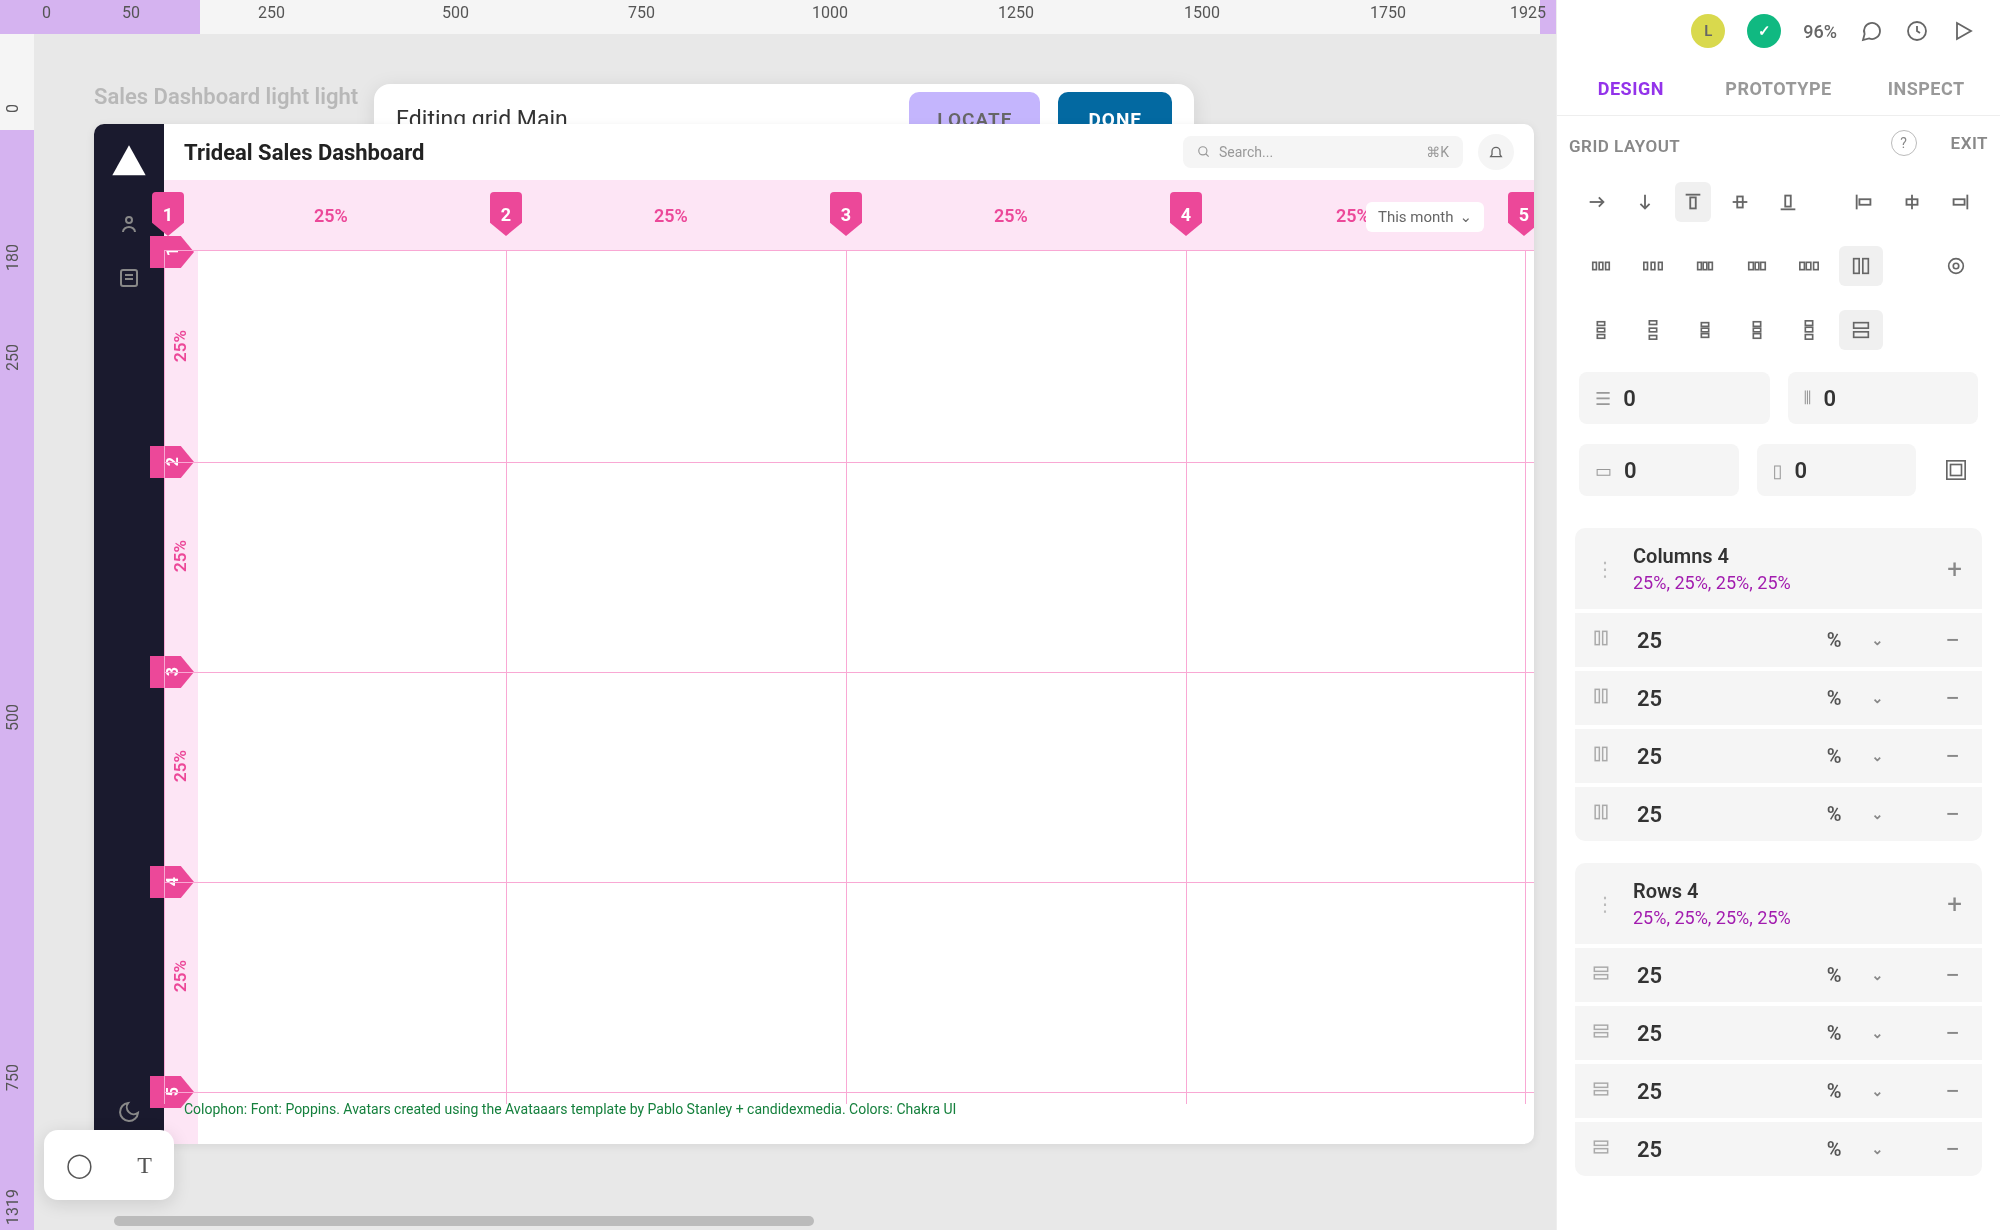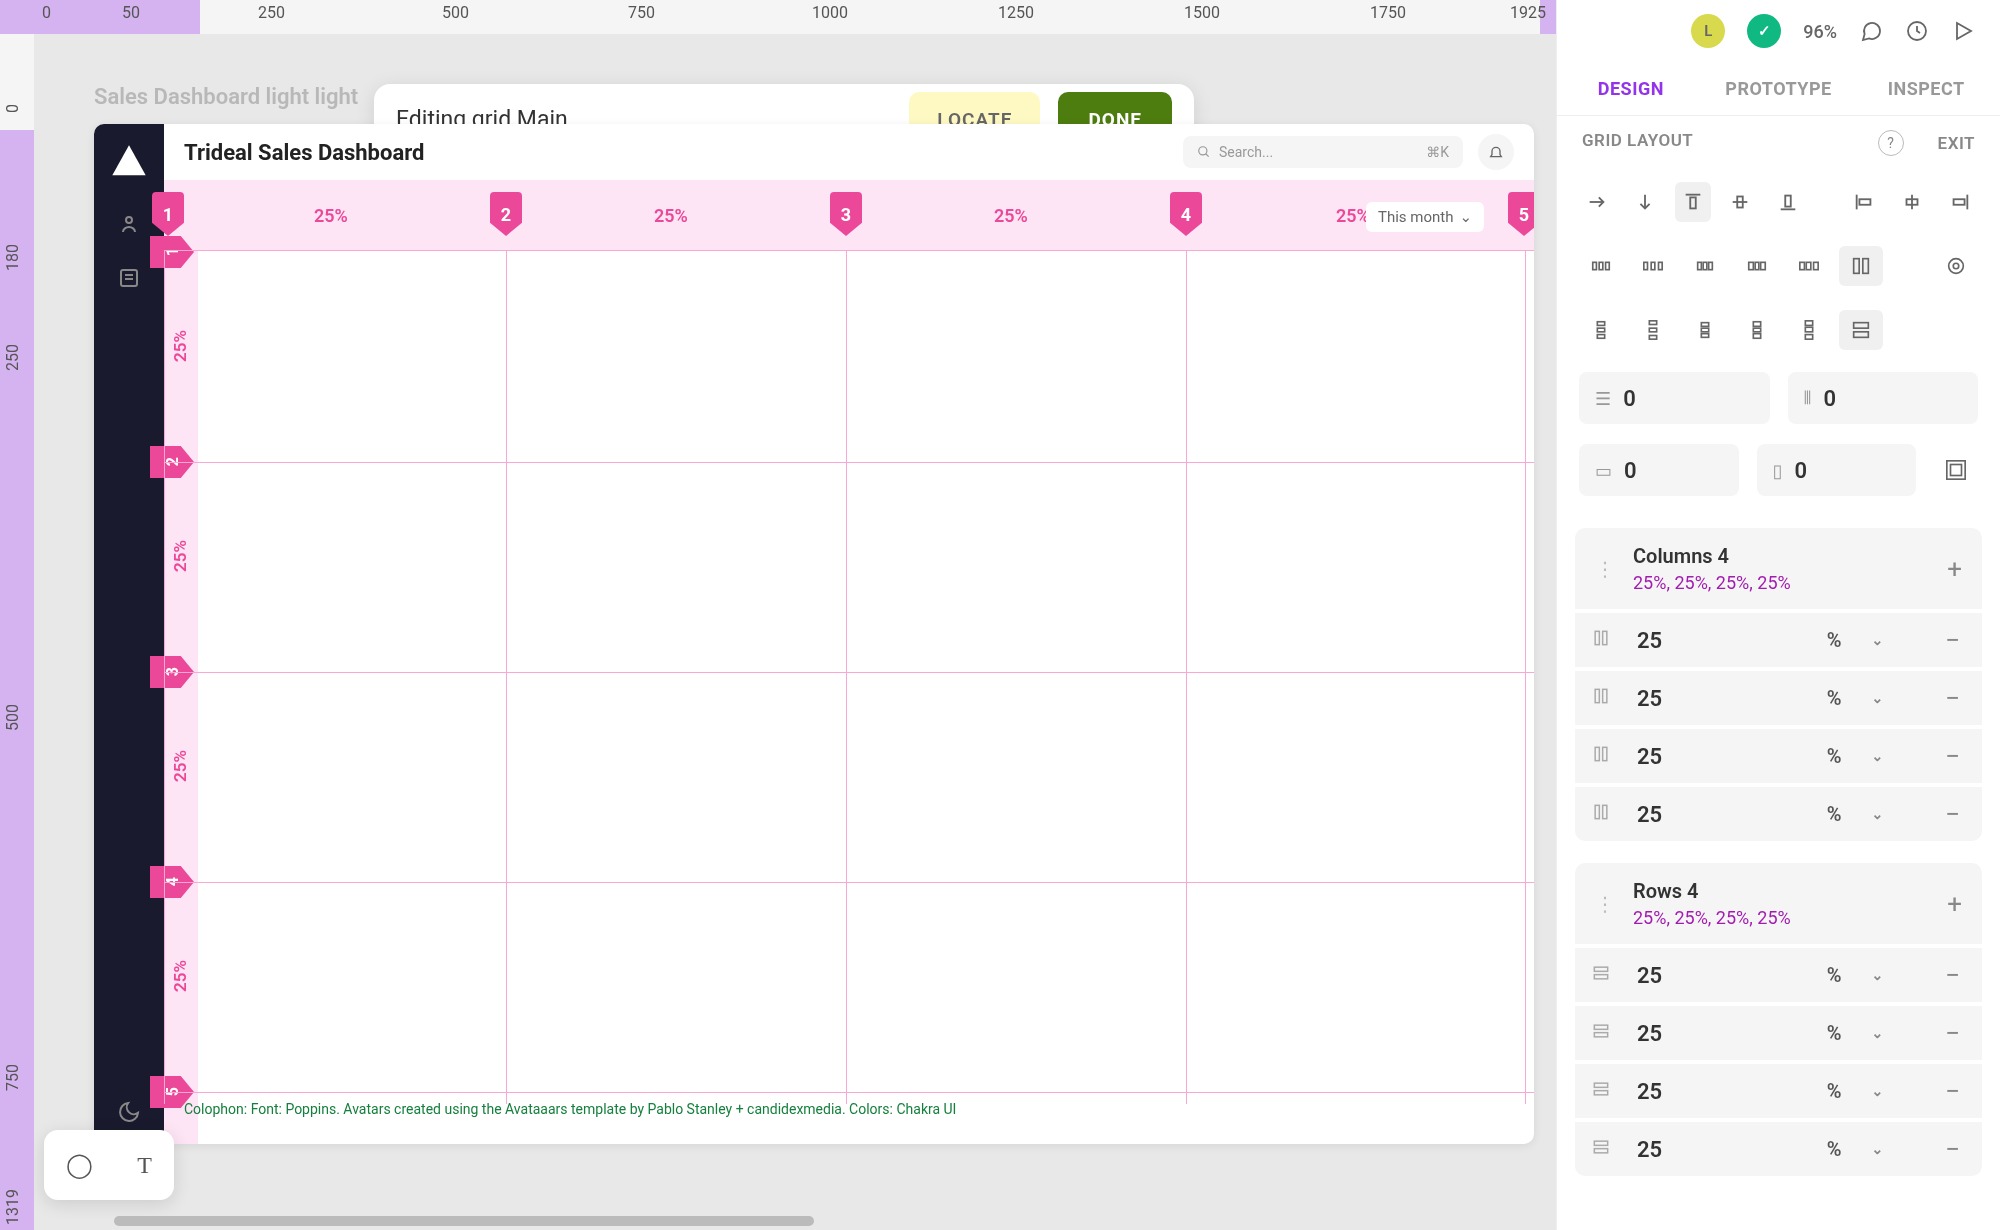--- a/index.html
+++ b/index.html
@@ -7,22 +7,22 @@
 
 .ruler-top { position:absolute; top:0; left:0; right:0; height:34px; background:linear-gradient(to right,#d5b3f0 0 10%,#f5f5f5 10% 77%,#d5b3f0 77% 100%); display:flex; align-items:center; font-size:16px; color:#555; }
 .ruler-top .tick { position:absolute; top:3px; }
 .ruler-left { position:absolute; top:34px; left:0; bottom:0; width:34px; background:linear-gradient(to bottom,#f5f5f5 0 8%,#d5b3f0 8% 100%); }
 .ruler-left .tick { position:absolute; left:3px; writing-mode:vertical-rl; transform:rotate(180deg); font-size:16px; color:#555; }
 
 .stage { position:absolute; top:34px; left:34px; right:444px; bottom:0; background:#e8e8e8; overflow:hidden; }
 .page-title { position:absolute; top:50px; left:60px; font-size:22px; font-weight:600; color:#b8b8b8; }
 .edit-bar { position:absolute; top:50px; left:340px; width:820px; height:70px; background:#fff; border-radius:16px; box-shadow:0 4px 20px rgba(0,0,0,0.1); display:flex; align-items:center; padding:0 22px; gap:18px; }
 .edit-bar .label { font-size:23px; color:#333; flex:1; }
-.btn-locate { background:#fef9c3; border:none; padding:16px 28px; border-radius:10px; font-size:19px; font-weight:600; color:#666; letter-spacing:1px; cursor:pointer; }
-.btn-done { background:#4d7c0f; border:none; padding:16px 30px; border-radius:10px; font-size:19px; font-weight:700; color:#fff; letter-spacing:1px; cursor:pointer; }
+.btn-locate { background:#c4b5fd; border:none; padding:16px 28px; border-radius:10px; font-size:19px; font-weight:600; color:#666; letter-spacing:1px; cursor:pointer; }
+.btn-done { background:#0369a1; border:none; padding:16px 30px; border-radius:10px; font-size:19px; font-weight:700; color:#fff; letter-spacing:1px; cursor:pointer; }
 
 .board { position:absolute; top:90px; left:60px; width:1440px; height:1020px; background:#fff; border-radius:10px; box-shadow:0 2px 10px rgba(0,0,0,0.08); overflow:hidden; }
 .board-sidebar { position:absolute; top:0; left:0; bottom:0; width:70px; background:#1a1a2e; display:flex; flex-direction:column; align-items:center; padding-top:18px; gap:30px; }
 .board-sidebar .logo { width:40px; height:40px; display:flex; align-items:center; justify-content:center; }
 .board-sidebar .nav-icon { width:24px; height:24px; color:#888; }
 .board-header { position:absolute; top:0; left:70px; right:0; height:56px; display:flex; align-items:center; padding:0 20px; gap:15px; }
 .board-header .title { font-size:22px; font-weight:700; color:#222; flex:1; }
 .board-header .search { background:#f5f5f5; border-radius:8px; padding:8px 14px; display:flex; align-items:center; gap:8px; font-size:14px; color:#999; width:280px; justify-content:space-between; }
 .board-header .bell { width:36px; height:36px; background:#f5f5f5; border-radius:50%; display:flex; align-items:center; justify-content:center; color:#666; }
 
@@ -44,21 +44,21 @@
 .float-tools div { font-size:24px; color:#555; }
 
 .right-panel { position:absolute; top:0; right:0; bottom:0; width:444px; background:#fff; border-left:1px solid #eee; }
 .rp-top { height:62px; display:flex; align-items:center; justify-content:flex-end; gap:22px; padding:0 25px; }
 .avatar { width:34px; height:34px; border-radius:50%; display:flex; align-items:center; justify-content:center; font-size:15px; font-weight:600; }
 .rp-top .zoom { font-size:18px; color:#666; font-weight:500; }
 .rp-top .top-icon { color:#666; }
 .rp-tabs { display:flex; border-bottom:1px solid #eee; }
 .rp-tabs .tab { flex:1; text-align:center; padding:16px 13px; font-size:18px; font-weight:700; letter-spacing:0.5px; color:#999; cursor:pointer; }
 .rp-tabs .tab.active { color:#9333ea; }
-.rp-header { display:flex; align-items:flex-start; justify-content:space-between; padding:14px 25px; }
+.rp-header { display:flex; align-items:flex-end; justify-content:space-between; padding:14px 12px; }
 .rp-header .label { font-size:17px; font-weight:600; color:#888; letter-spacing:0.5px; }
 .rp-header .help { width:26px; height:26px; border:1.5px solid #bbb; border-radius:50%; display:flex; align-items:center; justify-content:center; font-size:14px; color:#888; }
 .rp-header .exit { font-size:17px; font-weight:600; color:#888; letter-spacing:0.5px; }
 .icon-row { display:flex; padding:12px 22px; gap:12px; align-items:center; }
 .icon-btn { width:44px; height:40px; display:flex; align-items:center; justify-content:center; color:#666; border-radius:6px; cursor:pointer; }
 .icon-btn.active { background:#f0f0f0; }
 .icon-btn svg { width:22px; height:22px; }
 .icon-row.align { flex-wrap:wrap; gap:8px; }
 .icon-row.align .target { margin-left:auto; }
 .gap-row { display:flex; padding:10px 22px; gap:18px; }

